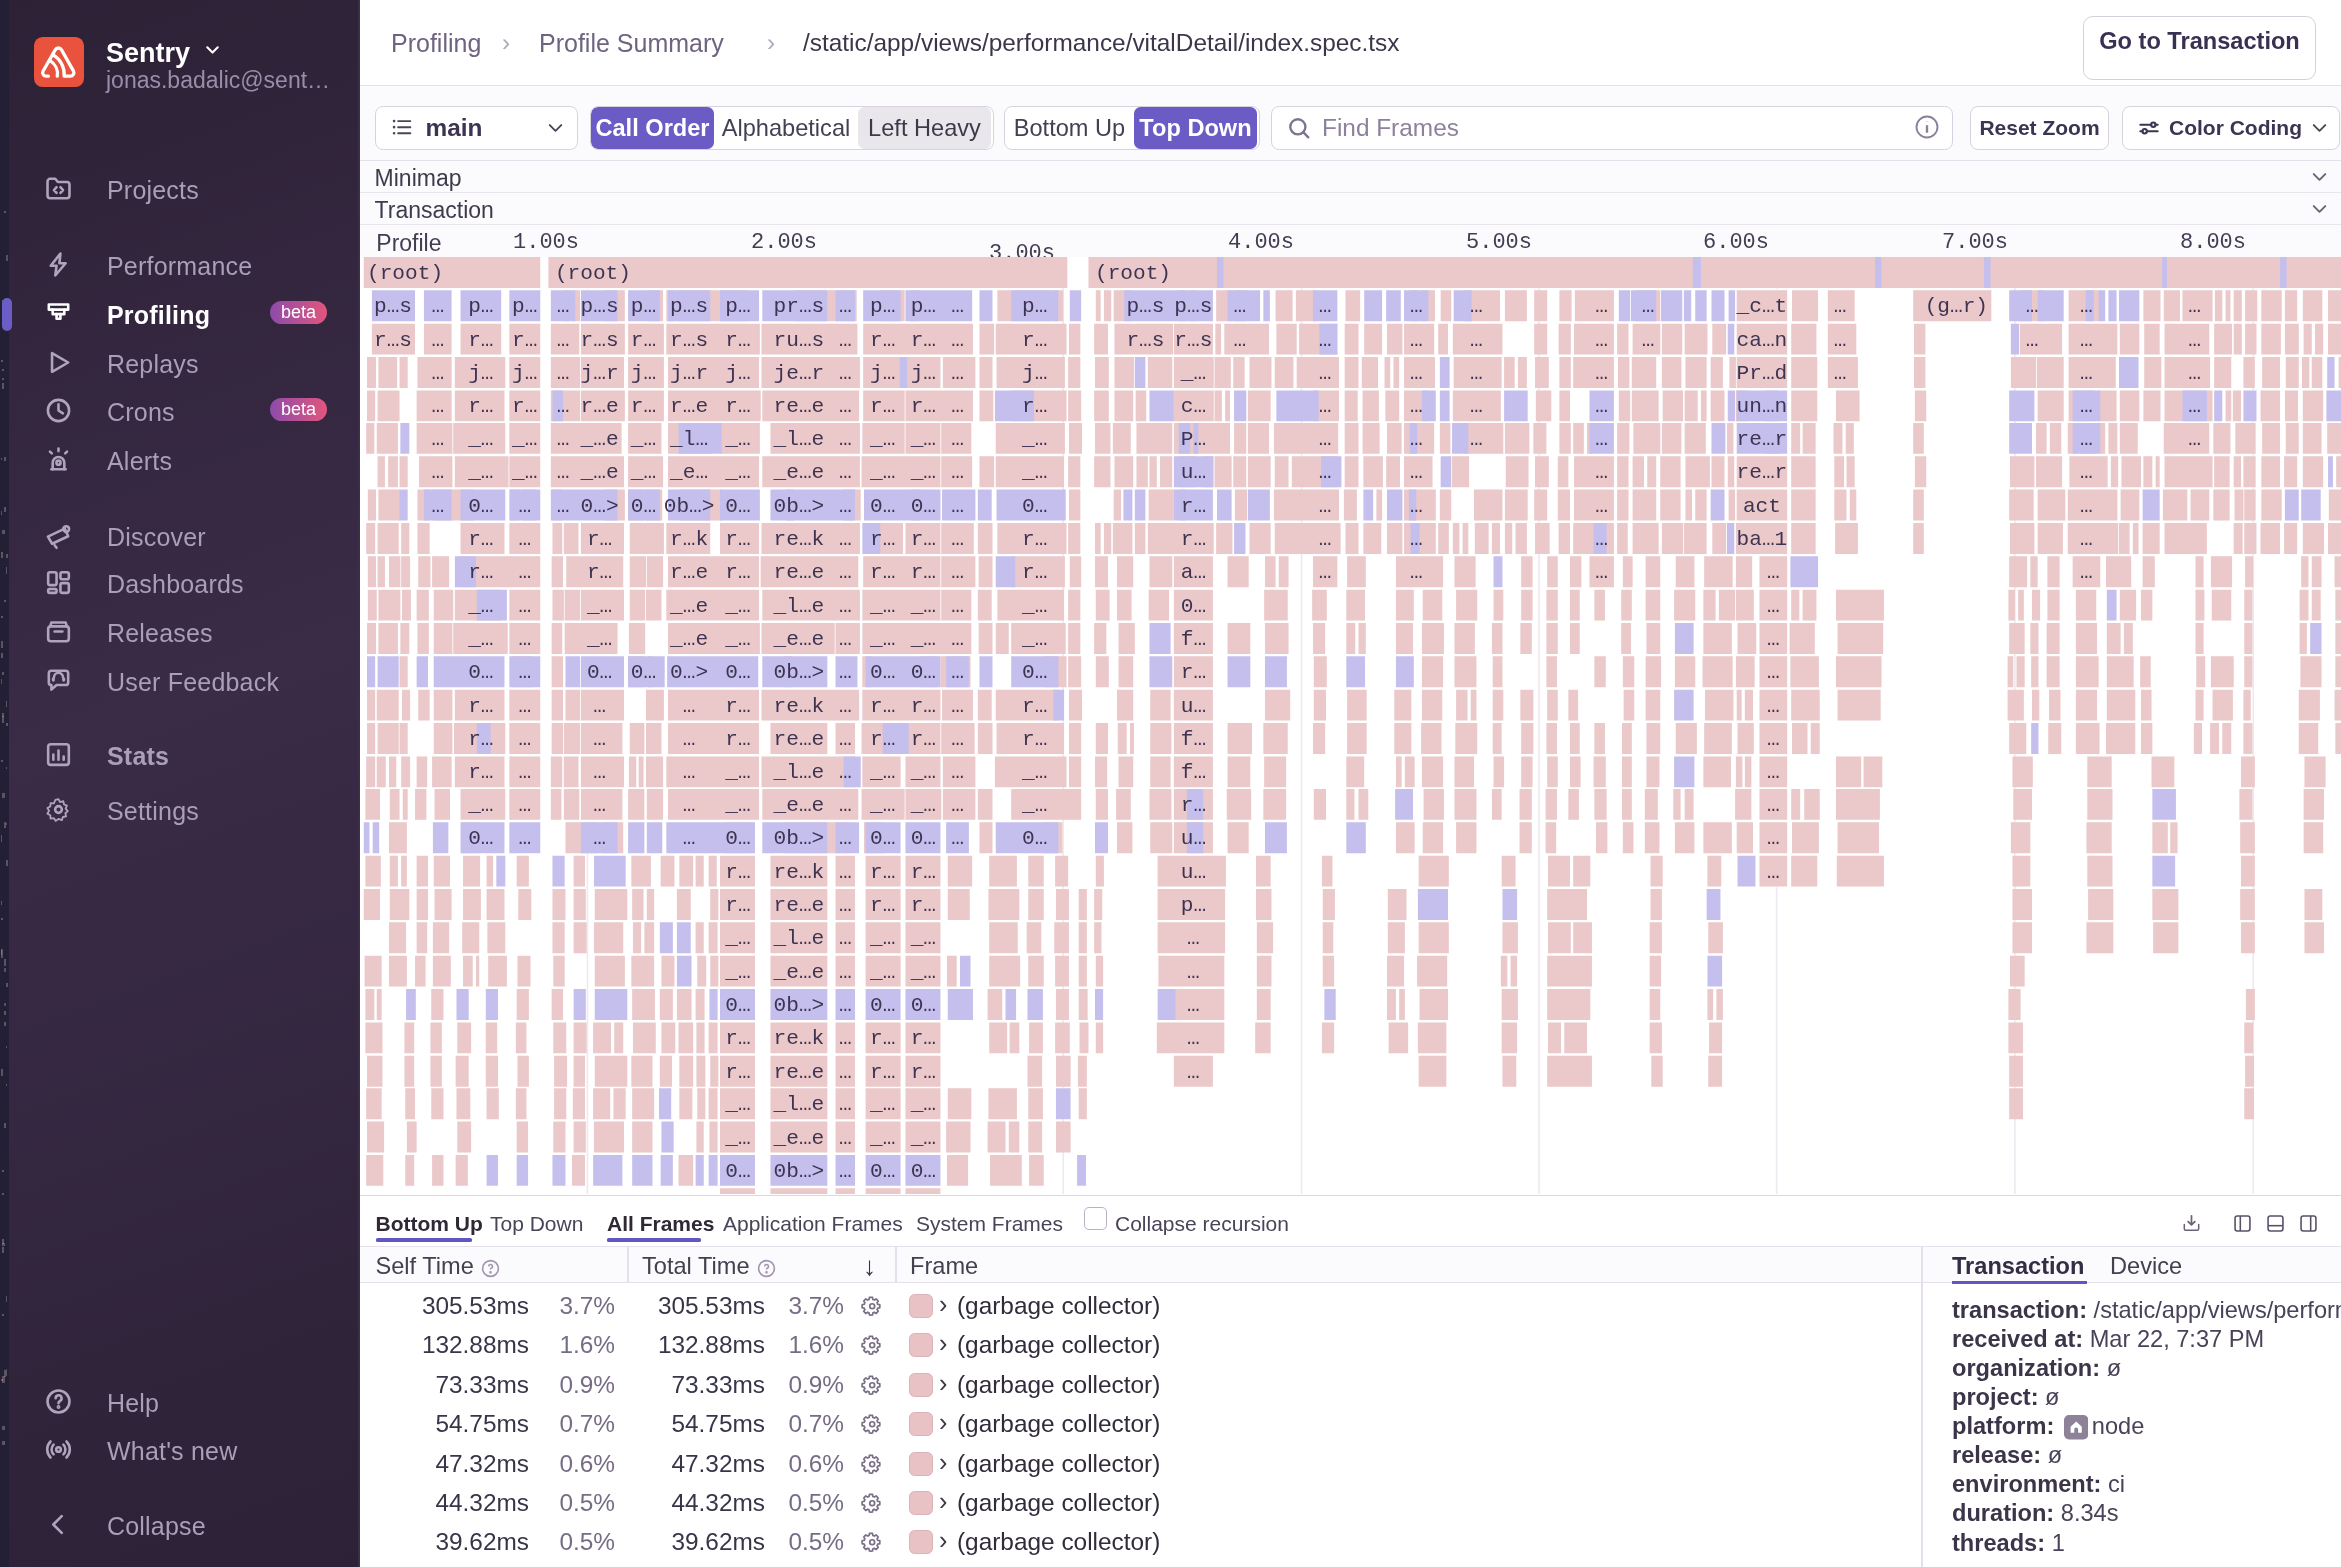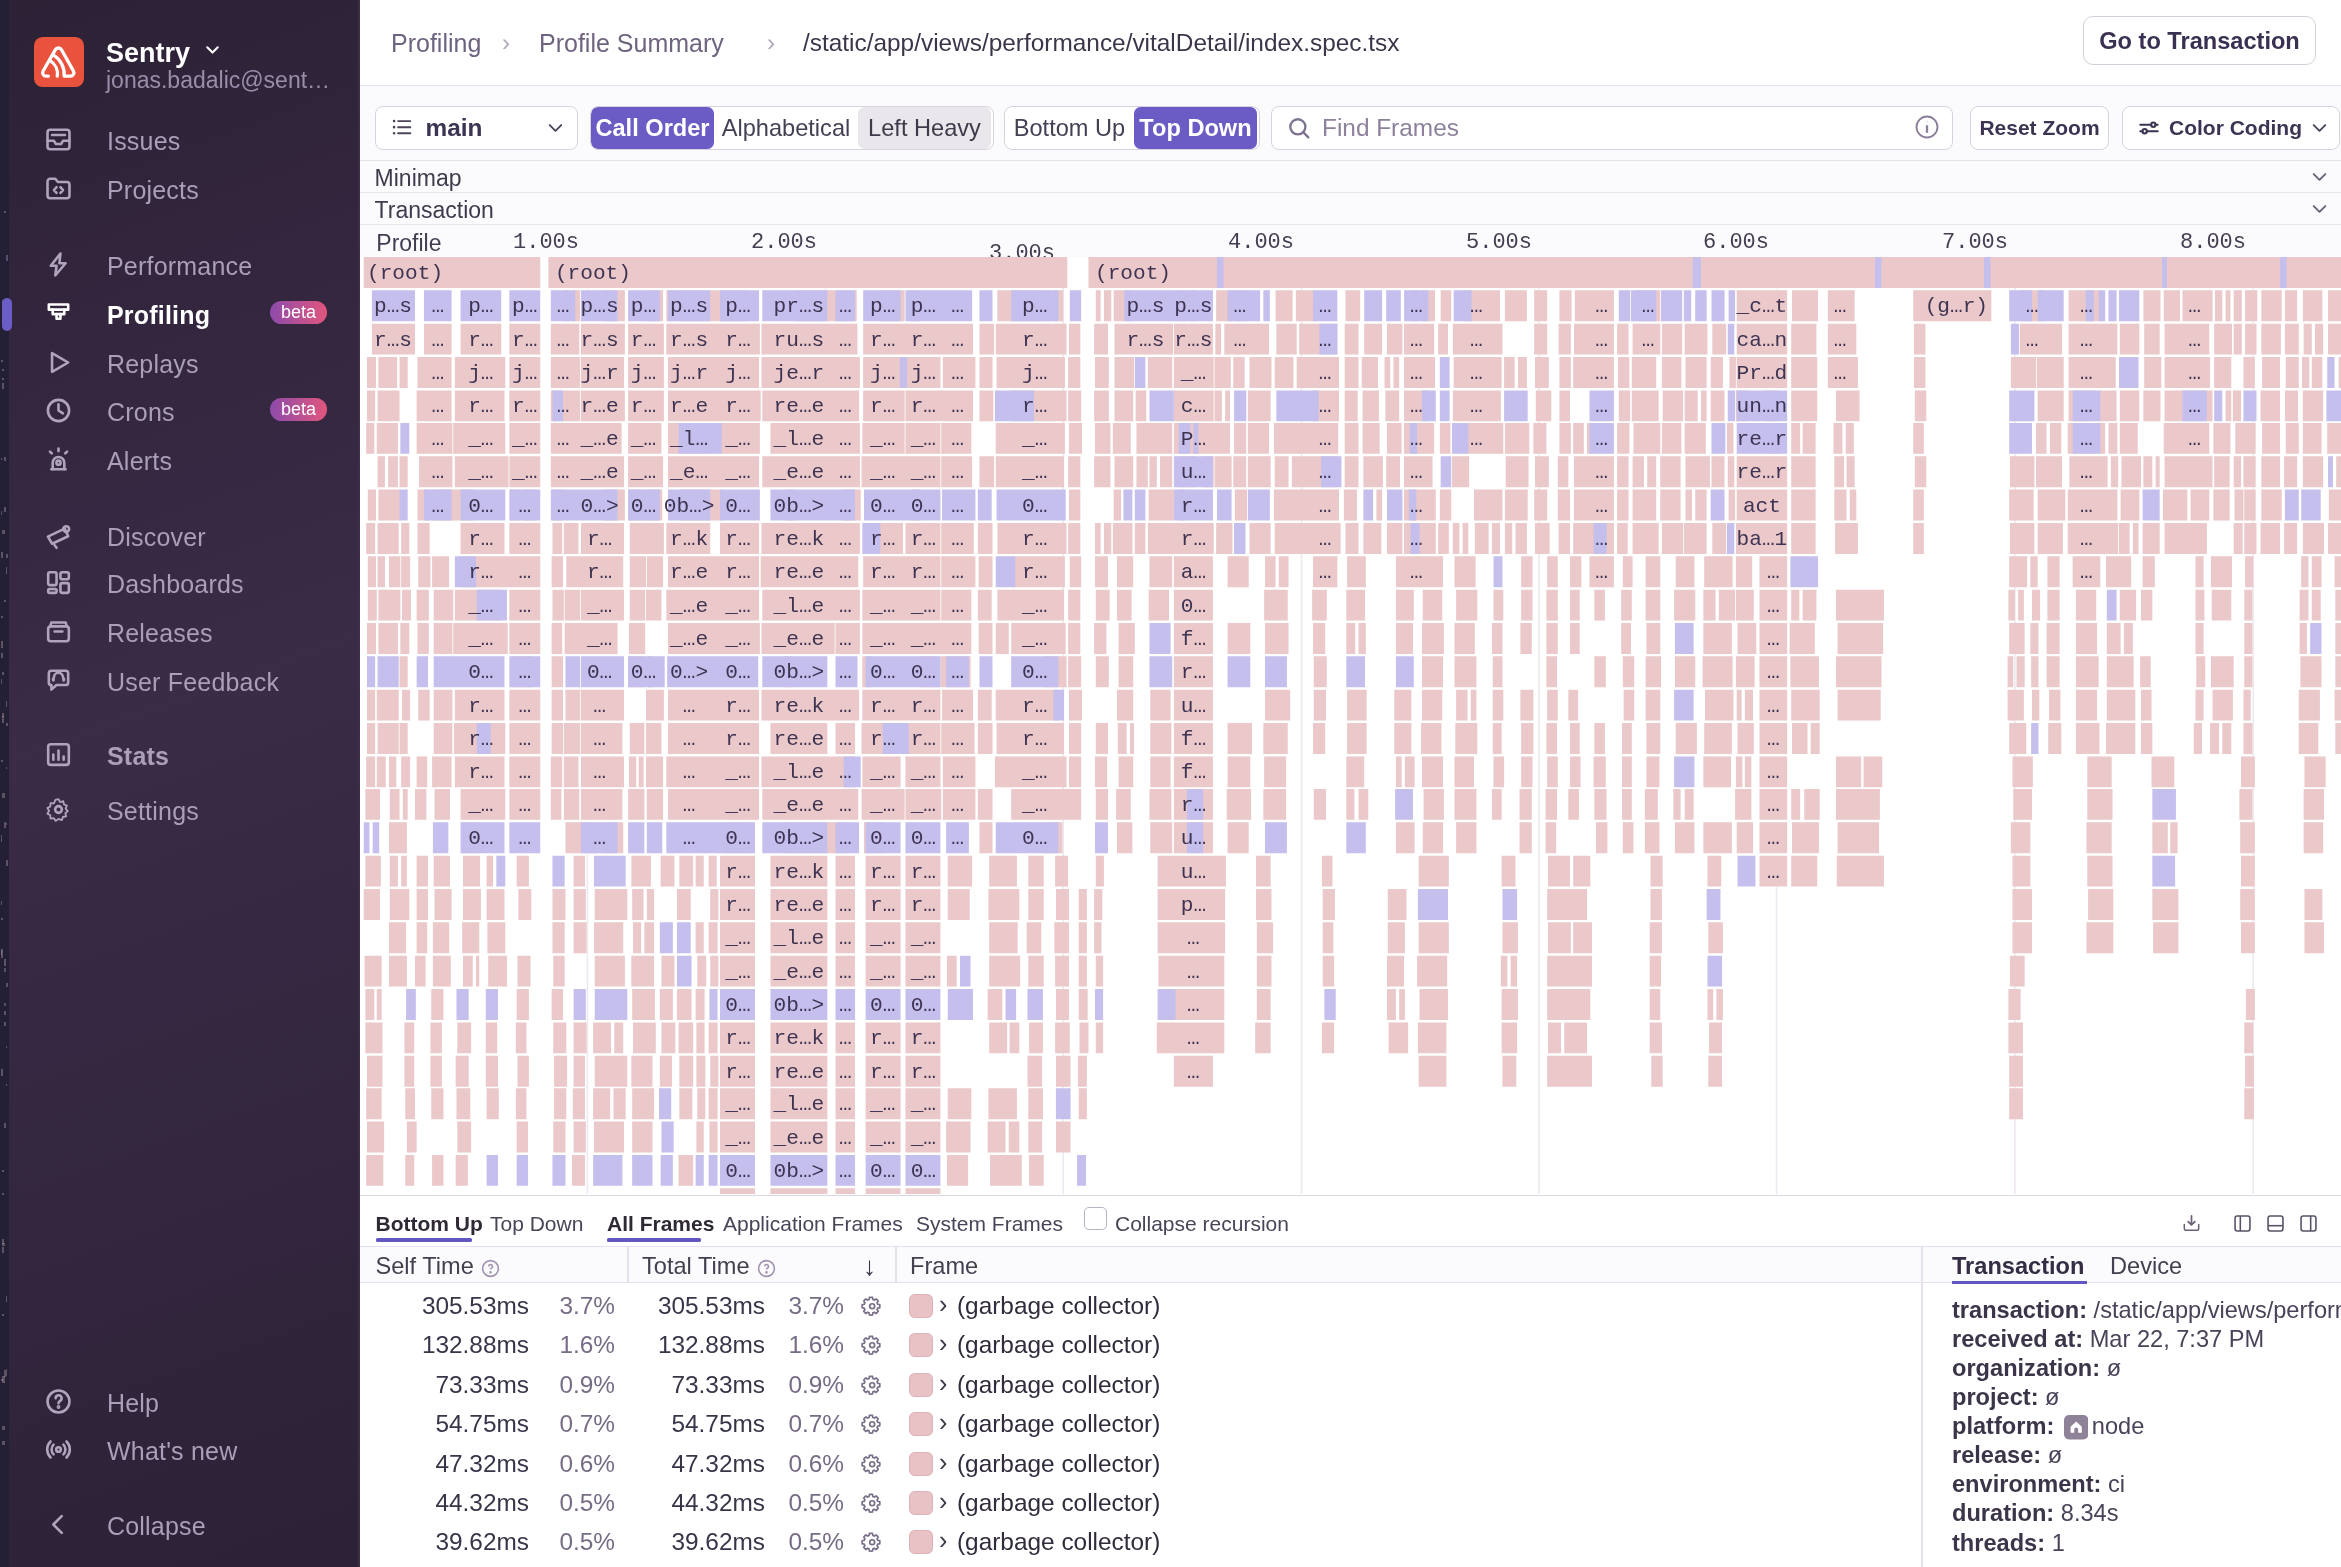--- a/index.html
+++ b/index.html
@@ -13,21 +13,21 @@
 .nlab {position:absolute;left:107px;top:11.4px;font-size:25px;letter-spacing:0.2px}
 .beta {position:absolute;left:270px;top:10.6px;width:57px;height:23.6px;border-radius:12.2px;
   background:linear-gradient(90deg,#8d4bab,#e1567d);color:#fff;font-size:18px;text-align:center;line-height:23.6px}
 #sbtitle {position:absolute;left:106px;top:36px;color:#fff;font-size:27px;font-weight:700}
 #sbmail {position:absolute;left:106px;top:67px;color:#9a8da9;font-size:23px}
 
 #main {position:absolute;left:358px;top:0;width:1984px;height:100%;background:#fff;border-left:2.4px solid #3a2f47}
 #crumbs {position:absolute;left:0;top:0;width:100%;height:86px;background:#fff;border-bottom:1.6px solid #e6e0ea}
 .crumb {font-size:25px;color:#6f6480}
 #path {font-size:24.4px;color:#3d3549}
-#goto {position:absolute;right:26px;top:16.3px;width:233px;height:49px;border:1.6px solid #d5cfdc;border-radius:9.8px;
+#goto {position:absolute;right:26px;top:16.3px;width:233px;height:64px;border:1.6px solid #d5cfdc;border-radius:9.8px;
   font-size:23.6px;font-weight:700;color:#3a3152;text-align:center;line-height:49px;background:#fff}
 #toolbar {position:absolute;left:0;top:86px;width:100%;height:75px;background:#fbfafc;border-bottom:1.6px solid #e6e0ea}
 .tbtn {position:absolute;top:19.5px;height:44px;background:#fff;border:1.6px solid #d8d2df;border-radius:8.1px;font-size:24.4px;color:#3c3452}
 .seg {position:absolute;top:19.5px;height:44px;background:#fff;border:1.6px solid #d8d2df;border-radius:8.1px;display:flex;overflow:hidden}
 .seg span {display:inline-block;height:100%;line-height:42px;font-size:23.6px;padding:0;text-align:center;color:#453f54;white-space:nowrap}
 .seg .on {background:#6a5bc5;color:#fff;font-weight:700;border-radius:6.5px}
 .seg .gray {background:#eae7ec;color:#3f3a4a;border-radius:6.5px}
 
 .shead {position:absolute;left:0;width:100%;background:#fbfafc;border-bottom:1.6px solid #eae5ed;font-size:23px;color:#403a4d}
 .shead .lbl {position:absolute;left:14.6px;top:4.1px}
@@ -123,28 +123,20 @@
         <g fill="none" stroke="#fff" stroke-width="2.1" stroke-linecap="round">
           <path d="M9.2 25.1H7.8a2.25 2.25 0 0 1-1.95-3.37L13.6 8.2a2.3 2.3 0 0 1 4 0l7.6 13.5a2.25 2.25 0 0 1-1.95 3.37h-3.0"></path>
           <path d="M12.3 11.4a14.5 14.5 0 0 1 7.0 13.7"></path>
           <path d="M10.3 15.1a10 10 0 0 1 4.6 10"></path>
         </g>
       </svg>
 <div id="sbtitle">Sentry <span style="display:inline-block;vertical-align:1.6px;margin-left:4.9px"><svg width="21" height="21" viewBox="0 0 24 24" fill="none" stroke="#fff" stroke-width="2.4" stroke-linecap="round" stroke-linejoin="round">
             <path d="M6 9.5l6 6 6-6"></path>
           </svg></span></div>
 <div id="sbmail">jonas.badalic@sent…</div>
-<div class="nav" style="top:116px">
-        <span class="nico"><svg width="31" height="31" viewBox="0 0 24 24" fill="none" stroke="#b0a4bd" stroke-width="2" stroke-linecap="round" stroke-linejoin="round">
-            <rect x="3.5" y="4.5" width="17" height="15" rx="2"></rect>
-            <path d="M3.5 13h5l1.5 2.5h4L15.5 13h5"></path>
-            <path d="M7 8.5h10"></path>
-          </svg></span>
-        <span class="nlab" style="color:#aa9eb8;font-weight:400">Issues</span>
-      </div>
       <div class="nav" style="top:165px">
         <span class="nico"><svg width="31" height="31" viewBox="0 0 24 24" fill="none" stroke="#b0a4bd" stroke-width="2" stroke-linecap="round" stroke-linejoin="round">
             <path d="M3.5 6.5a2 2 0 0 1 2-2h4l2 2.5h7a2 2 0 0 1 2 2v8.5a2 2 0 0 1-2 2h-13a2 2 0 0 1-2-2z"></path>
             <path d="M10.5 11l-2 2.2 2 2.2M13.5 11l2 2.2-2 2.2"></path>
           </svg></span>
         <span class="nlab" style="color:#aa9eb8;font-weight:400">Projects</span>
       </div>
       <div class="nav" style="top:241px">
         <span class="nico"><svg width="31" height="31" viewBox="0 0 24 24" fill="none" stroke="#b0a4bd" stroke-width="2" stroke-linecap="round" stroke-linejoin="round">
             <path d="M13.5 3.5L6 13h4.5l-1 7.5L17.5 11h-4.8z"></path>

